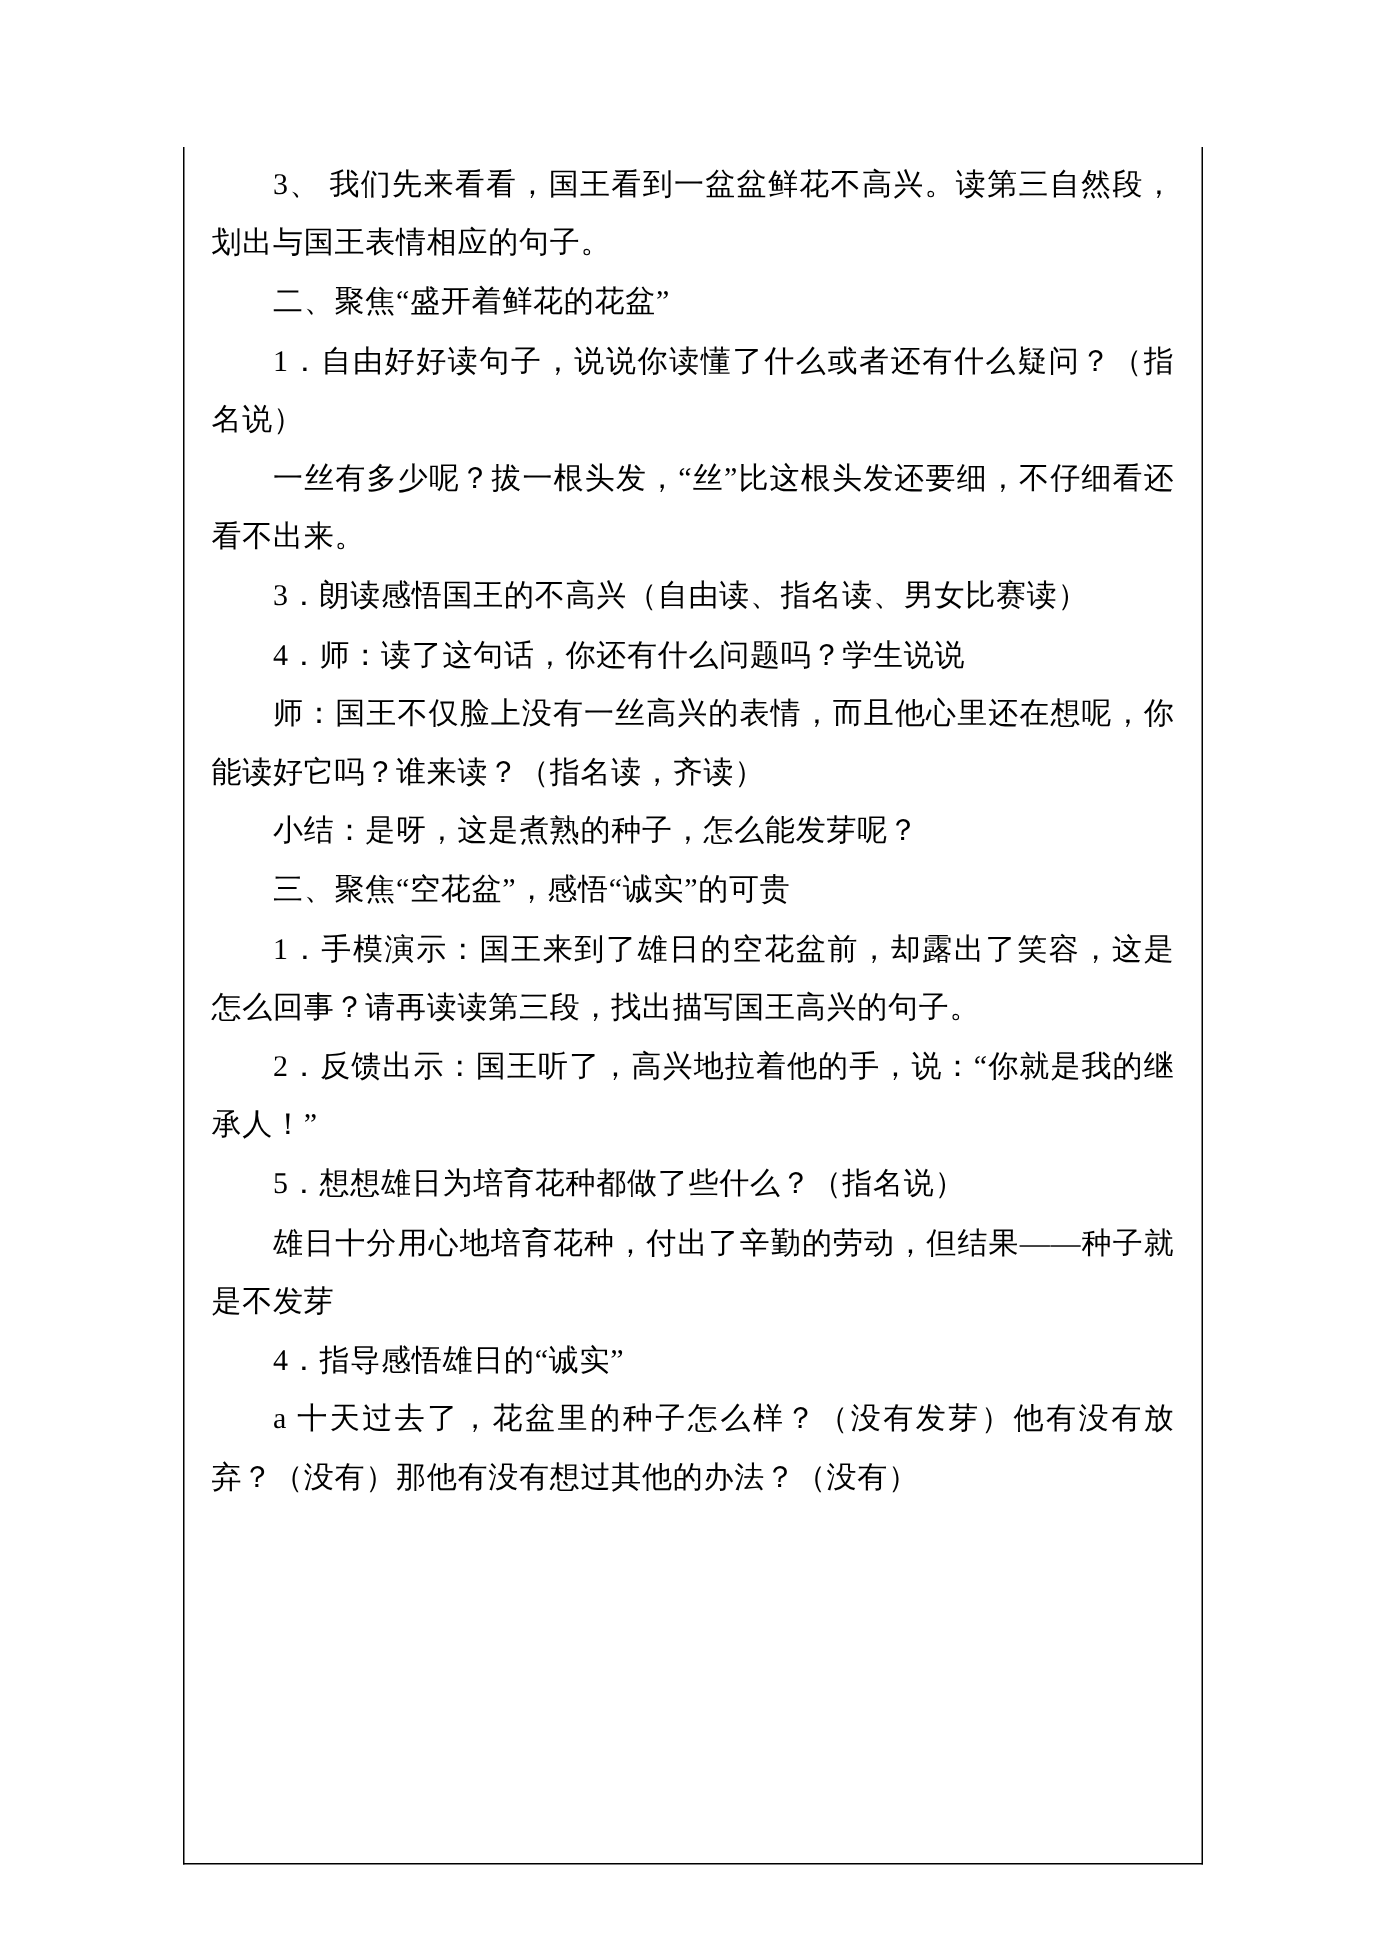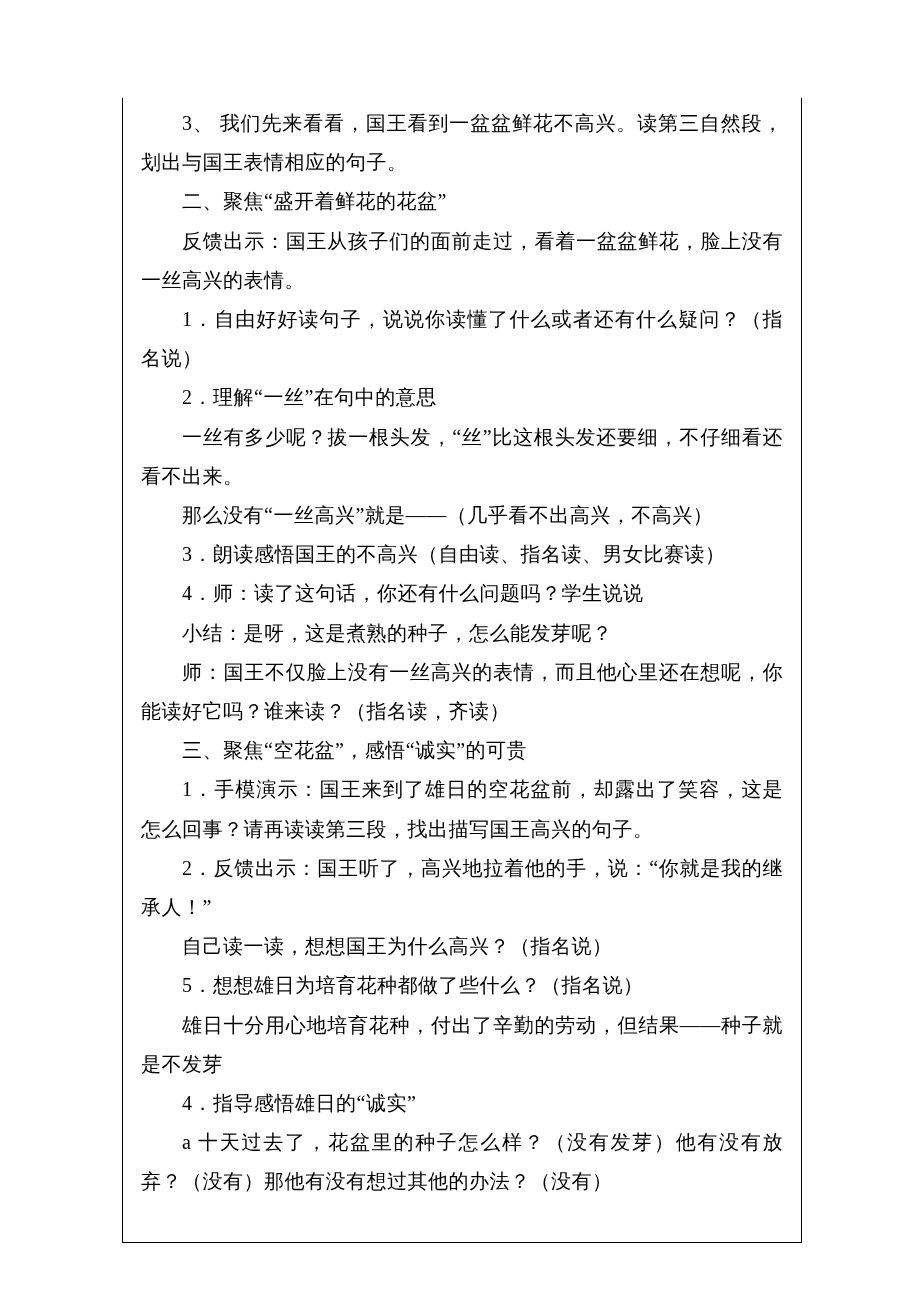--- a/index.html
+++ b/index.html
@@ -39,32 +39,28 @@
     text-indent: 41px;
   }
 </style>
 </head>
 <body>
 
 <div class="page">
   <div class="content-box">
     <p class="para indent1">3、 我们先来看看，国王看到一盆盆鲜花不高兴。读第三自然段，划出与国王表情相应的句子。</p>
     <p class="para indent1">二、聚焦“盛开着鲜花的花盆”</p>
-    <p class="para indent1">反馈出示：国王从孩子们的面前走过，看着一盆盆鲜花，脸上没有一丝高兴的表情。</p>
     <p class="para indent1">1．自由好好读句子，说说你读懂了什么或者还有什么疑问？（指名说）</p>
-    <p class="para indent1">2．理解“一丝”在句中的意思</p>
     <p class="para indent1">一丝有多少呢？拔一根头发，“丝”比这根头发还要细，不仔细看还看不出来。</p>
-    <p class="para indent1">那么没有“一丝高兴”就是——（几乎看不出高兴，不高兴）</p>
     <p class="para indent1">3．朗读感悟国王的不高兴（自由读、指名读、男女比赛读）</p>
     <p class="para indent1">4．师：读了这句话，你还有什么问题吗？学生说说</p>
+    <p class="para indent1">师：国王不仅脸上没有一丝高兴的表情，而且他心里还在想呢，你能读好它吗？谁来读？（指名读，齐读）</p>
     <p class="para indent1">小结：是呀，这是煮熟的种子，怎么能发芽呢？</p>
-    <p class="para indent1">师：国王不仅脸上没有一丝高兴的表情，而且他心里还在想呢，你能读好它吗？谁来读？（指名读，齐读）</p>
     <p class="para indent1">三、聚焦“空花盆”，感悟“诚实”的可贵</p>
     <p class="para indent1">1．手模演示：国王来到了雄日的空花盆前，却露出了笑容，这是怎么回事？请再读读第三段，找出描写国王高兴的句子。</p>
     <p class="para indent1">2．反馈出示：国王听了，高兴地拉着他的手，说：“你就是我的继承人！”</p>
-    <p class="para indent1">自己读一读，想想国王为什么高兴？（指名说）</p>
     <p class="para indent1">5．想想雄日为培育花种都做了些什么？（指名说）</p>
     <p class="para indent1">雄日十分用心地培育花种，付出了辛勤的劳动，但结果——种子就是不发芽</p>
     <p class="para indent1">4．指导感悟雄日的“诚实”</p>
     <p class="para indent1">a 十天过去了，花盆里的种子怎么样？（没有发芽）他有没有放弃？（没有）那他有没有想过其他的办法？（没有）</p>
 
   </div>
 </div>
 
 </body></html>

